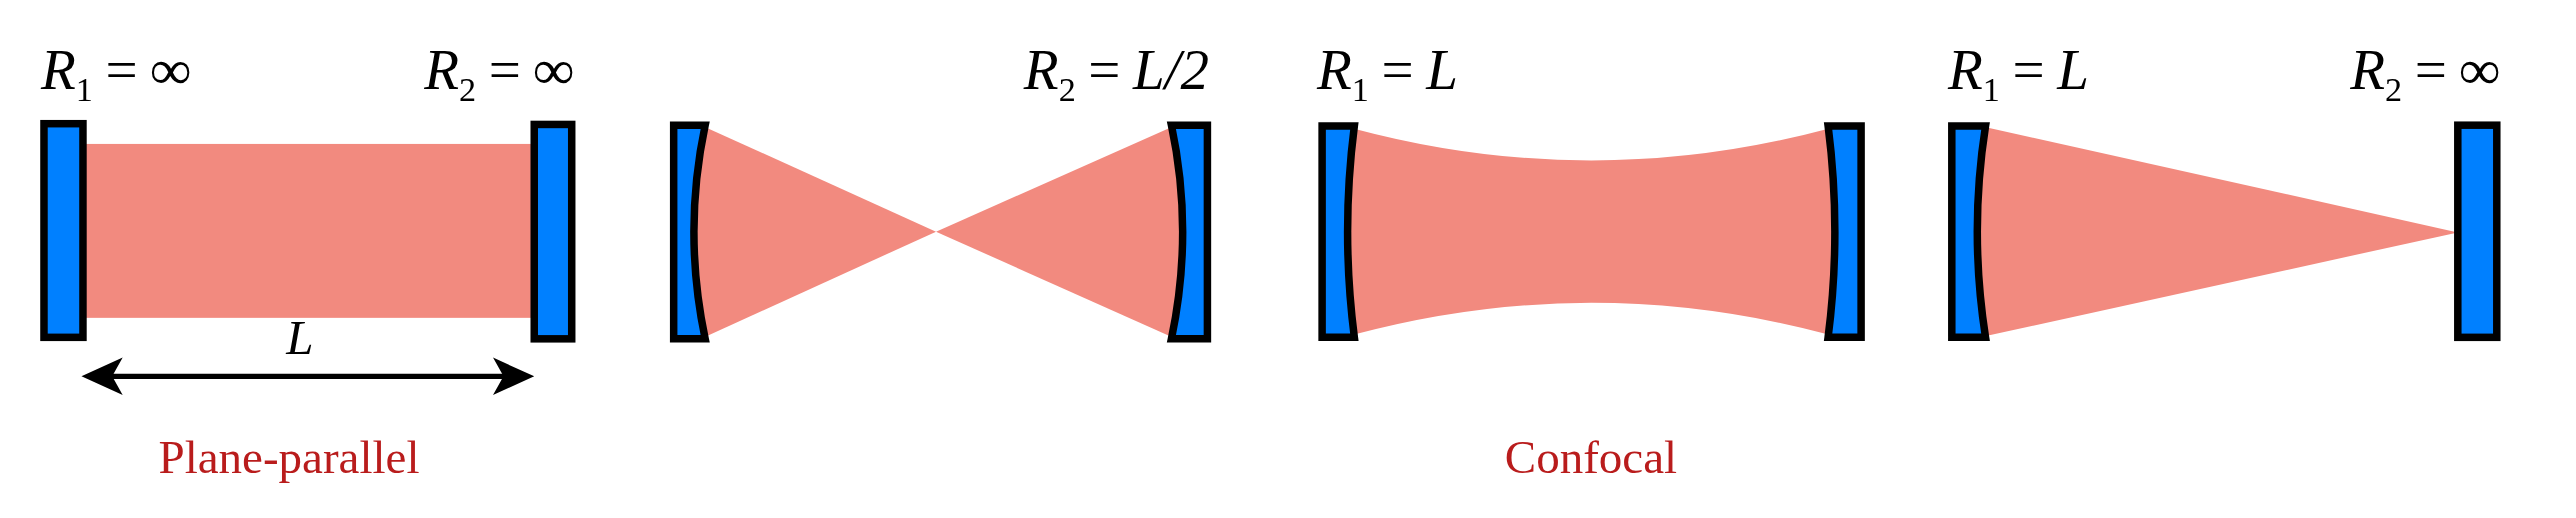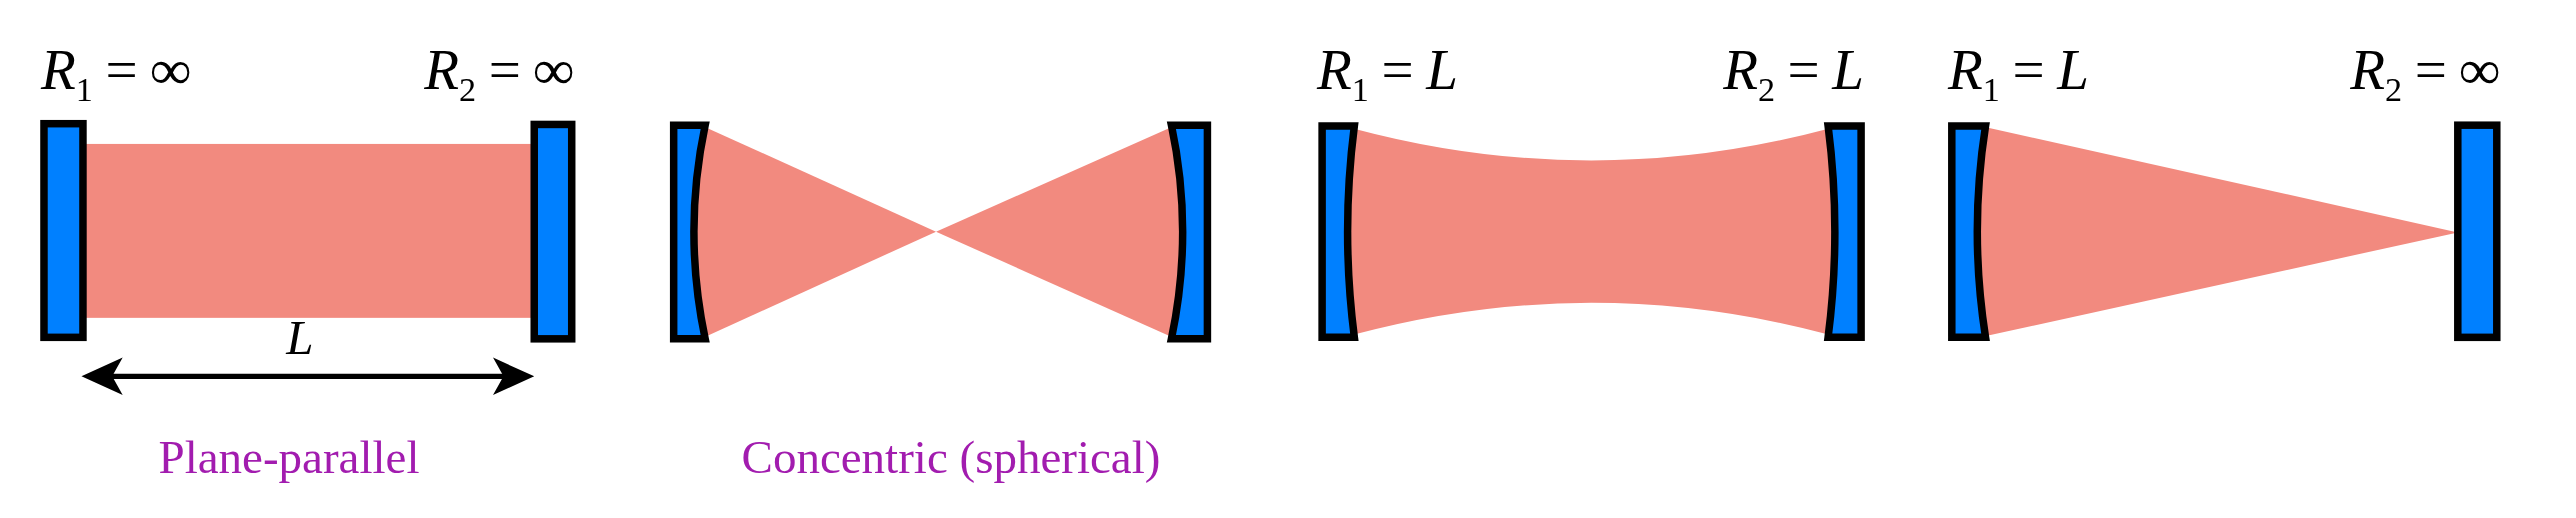--- a/index.html
+++ b/index.html
@@ -43,21 +43,21 @@
     font-size: 49px;
     font-style: italic;
     color: #000;
     transform: translateX(-50%);
     line-height: 1;
   }
   .caption {
     position: absolute;
     top: 432px;
     font-size: 47px;
-    color: #a21caf;
+    color: #b91c1c;
     transform: translateX(-50%);
     white-space: nowrap;
     line-height: 1.1;
   }
 </style>
 </head>
 <body>
 
 <div class="stage">
 
@@ -94,28 +94,28 @@
 
   <div class="mlabel" style="left:41px">
     <span class="mi">R</span><sub>1</sub><span class="meq">=</span><span class="mval">∞</span>
   </div>
   <div class="mlabel" style="right:2002px">
     <span class="mi">R</span><sub>2</sub><span class="meq">=</span><span class="mval">∞</span>
   </div>
   <div class="len-label" style="left:300px">L</div>
   <div class="caption" style="left:289px">Plane-parallel</div>
 
-  <div class="caption" style="left:951px">Concentric (spherical)</div>
+  <div class="mlabel" style="right:1367px">
+    <span class="mi">R</span><sub>2</sub><span class="meq">=</span><span class="mval">L/2</span>
+  </div>
 
   <div class="mlabel" style="left:1317px">
     <span class="mi">R</span><sub>1</sub><span class="meq">=</span><span class="mval">L</span>
   </div>
-  <div class="mlabel" style="right:712px">
-    <span class="mi">R</span><sub>2</sub><span class="meq">=</span><span class="mval">L</span>
-  </div>
+  <div class="caption" style="left:1591px">Confocal</div>
 
   <div class="mlabel" style="left:1948px">
     <span class="mi">R</span><sub>1</sub><span class="meq">=</span><span class="mval">L</span>
   </div>
   <div class="mlabel" style="right:76px">
     <span class="mi">R</span><sub>2</sub><span class="meq">=</span><span class="mval">∞</span>
   </div>
 
 </div>
 

